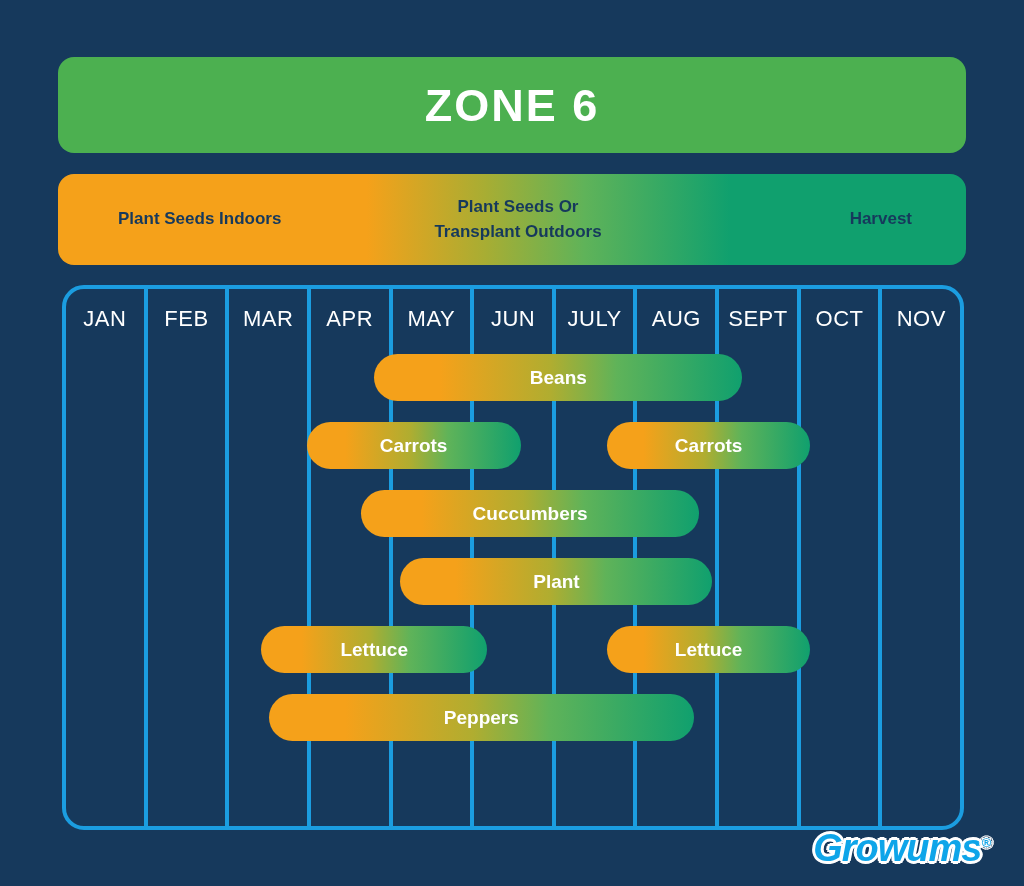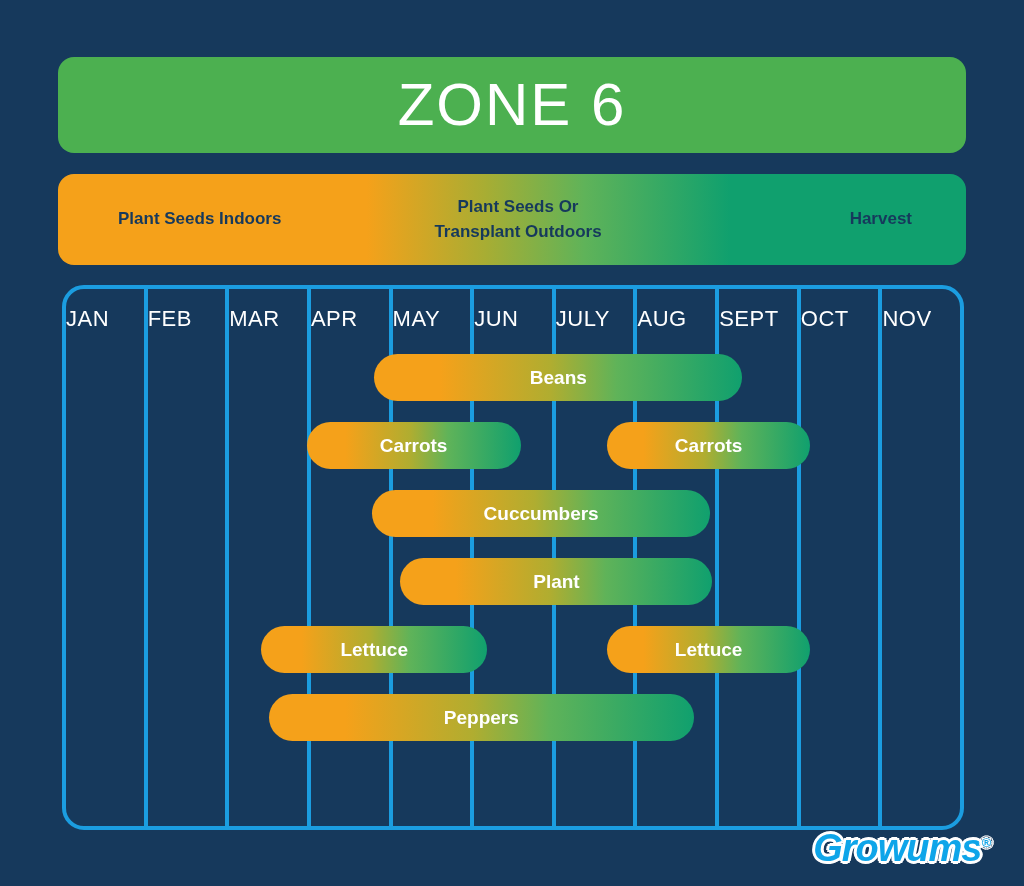--- a/index.html
+++ b/index.html
@@ -24,22 +24,22 @@
     width: 908px;
     height: 96px;
     background: #4cb050;
     border-radius: 16px;
     display: flex;
     align-items: center;
     justify-content: center;
   }
   .title-text {
     color: #ffffff;
-    font-size: 60px;
-    font-weight: normal;
+    font-size: 45px;
+    font-weight: bold;
     letter-spacing: 2px;
     line-height: 1;
   }
 
   
   .legend-bar {
     position: absolute;
     left: 58px;
     top: 174px;
     width: 908px;
@@ -88,21 +88,21 @@
     position: relative;
     border-right: 4px solid #1b9de0;
     box-sizing: border-box;
   }
   .col:last-child { border-right: none; }
   .col-label {
     position: absolute;
     top: 17px;
     left: 0;
     right: 0;
-    text-align: left;
+    text-align: center;
     color: #ffffff;
     font-size: 22px;
     font-weight: normal;
     letter-spacing: 0.5px;
   }
 
   
   .bars {
     position: absolute;
     left: 0;
@@ -203,21 +203,21 @@
   <div class="bars" id="crop-bars">
       <div class="bar" style="left: 308.183px; width: 368.317px; top: 65px; background: linear-gradient(to right, rgb(245, 161, 26) 0%, rgb(245, 161, 26) 18%, rgb(176, 173, 48) 48%, rgb(95, 179, 89) 66%, rgb(16, 160, 110) 100%);">
         <span class="bar-label">Beans</span>
       </div>
       <div class="bar" style="left: 240.533px; width: 214.225px; top: 133px; background: linear-gradient(to right, rgb(245, 161, 26) 0%, rgb(245, 161, 26) 18%, rgb(176, 173, 48) 48%, rgb(95, 179, 89) 66%, rgb(16, 160, 110) 100%);">
         <span class="bar-label">Carrots</span>
       </div>
       <div class="bar" style="left: 541.2px; width: 202.95px; top: 133px; background: linear-gradient(to right, rgb(245, 161, 26) 0%, rgb(245, 161, 26) 18%, rgb(176, 173, 48) 48%, rgb(95, 179, 89) 66%, rgb(16, 160, 110) 100%);">
         <span class="bar-label">Carrots</span>
       </div>
-      <div class="bar" style="left: 306px; width: 338.25px; top: 201px; background: linear-gradient(to right, rgb(245, 161, 26) 0%, rgb(245, 161, 26) 18%, rgb(176, 173, 48) 48%, rgb(95, 179, 89) 66%, rgb(16, 160, 110) 100%);">
+      <div class="bar" style="left: 295px; width: 338.25px; top: 201px; background: linear-gradient(to right, rgb(245, 161, 26) 0%, rgb(245, 161, 26) 18%, rgb(176, 173, 48) 48%, rgb(95, 179, 89) 66%, rgb(16, 160, 110) 100%);">
         <span class="bar-label">Cuccumbers</span>
       </div>
       <div class="bar" style="left: 334.492px; width: 311.942px; top: 269px; background: linear-gradient(to right, rgb(245, 161, 26) 0%, rgb(245, 161, 26) 18%, rgb(176, 173, 48) 48%, rgb(95, 179, 89) 66%, rgb(16, 160, 110) 100%);">
         <span class="bar-label">Plant</span>
       </div>
       <div class="bar" style="left: 195.433px; width: 225.5px; top: 337px; background: linear-gradient(to right, rgb(245, 161, 26) 0%, rgb(245, 161, 26) 18%, rgb(176, 173, 48) 48%, rgb(95, 179, 89) 66%, rgb(16, 160, 110) 100%);">
         <span class="bar-label">Lettuce</span>
       </div>
       <div class="bar" style="left: 541.2px; width: 202.95px; top: 337px; background: linear-gradient(to right, rgb(245, 161, 26) 0%, rgb(245, 161, 26) 18%, rgb(176, 173, 48) 48%, rgb(95, 179, 89) 66%, rgb(16, 160, 110) 100%);">
         <span class="bar-label">Lettuce</span>

